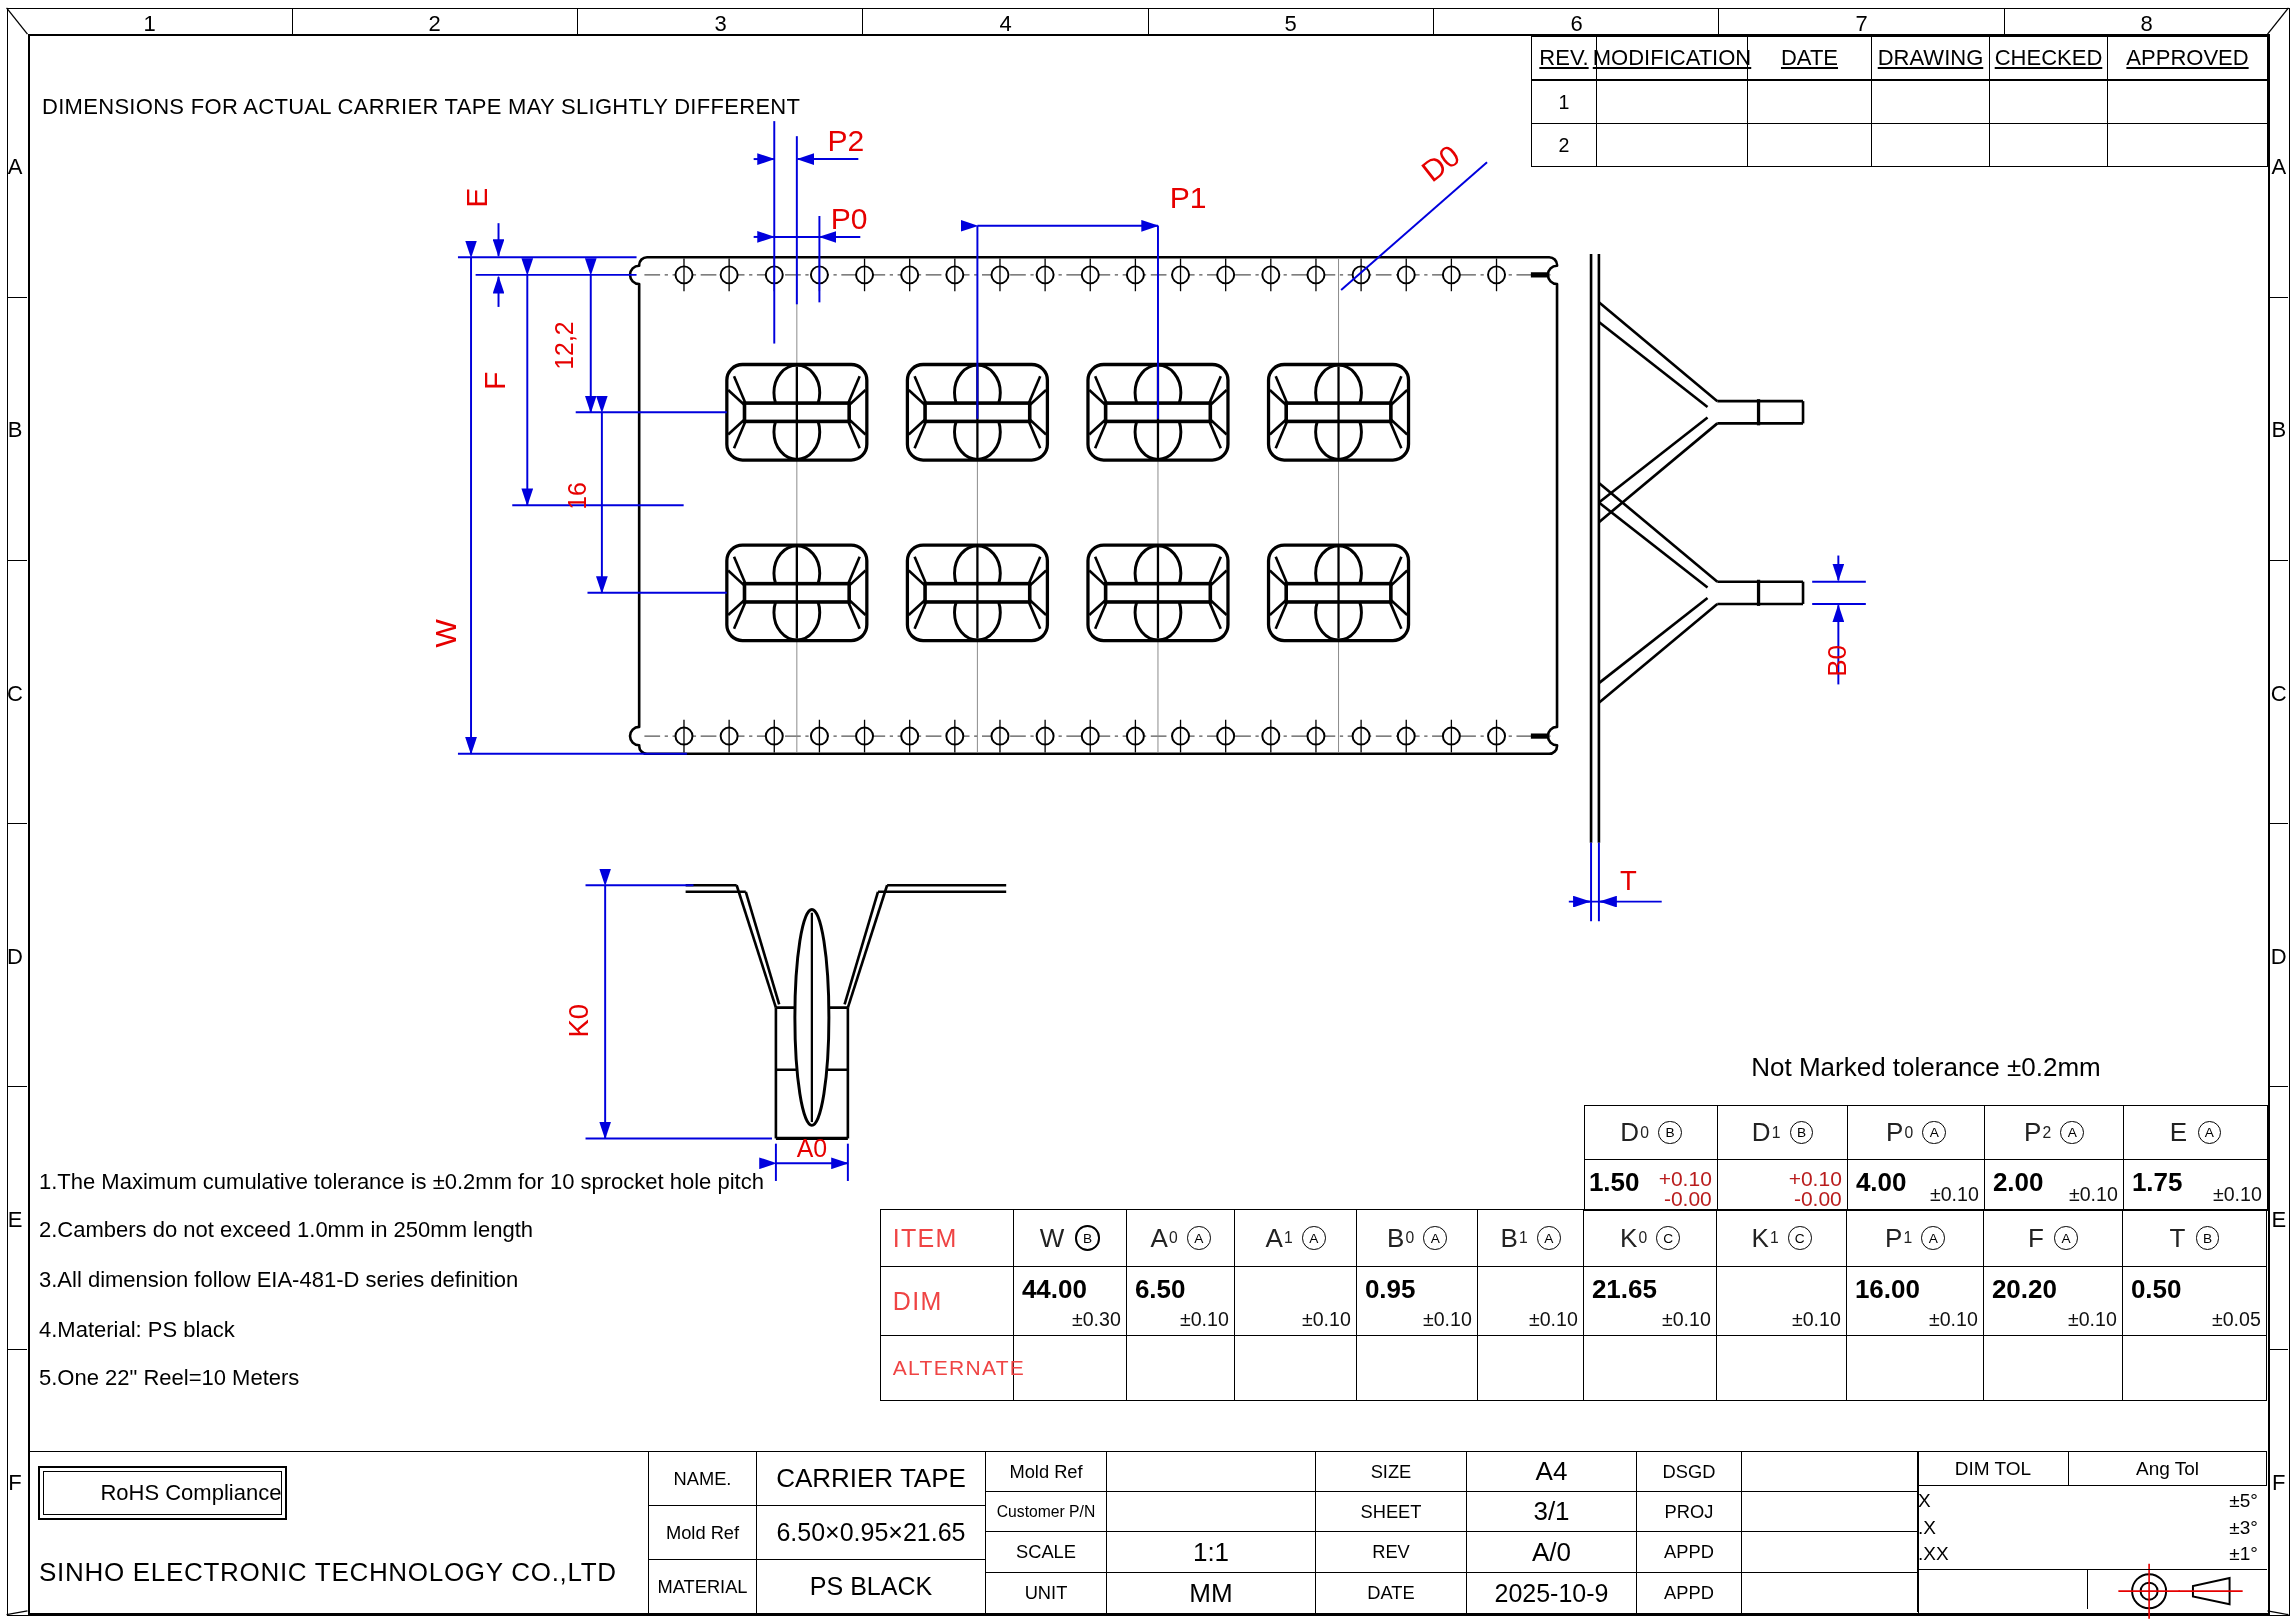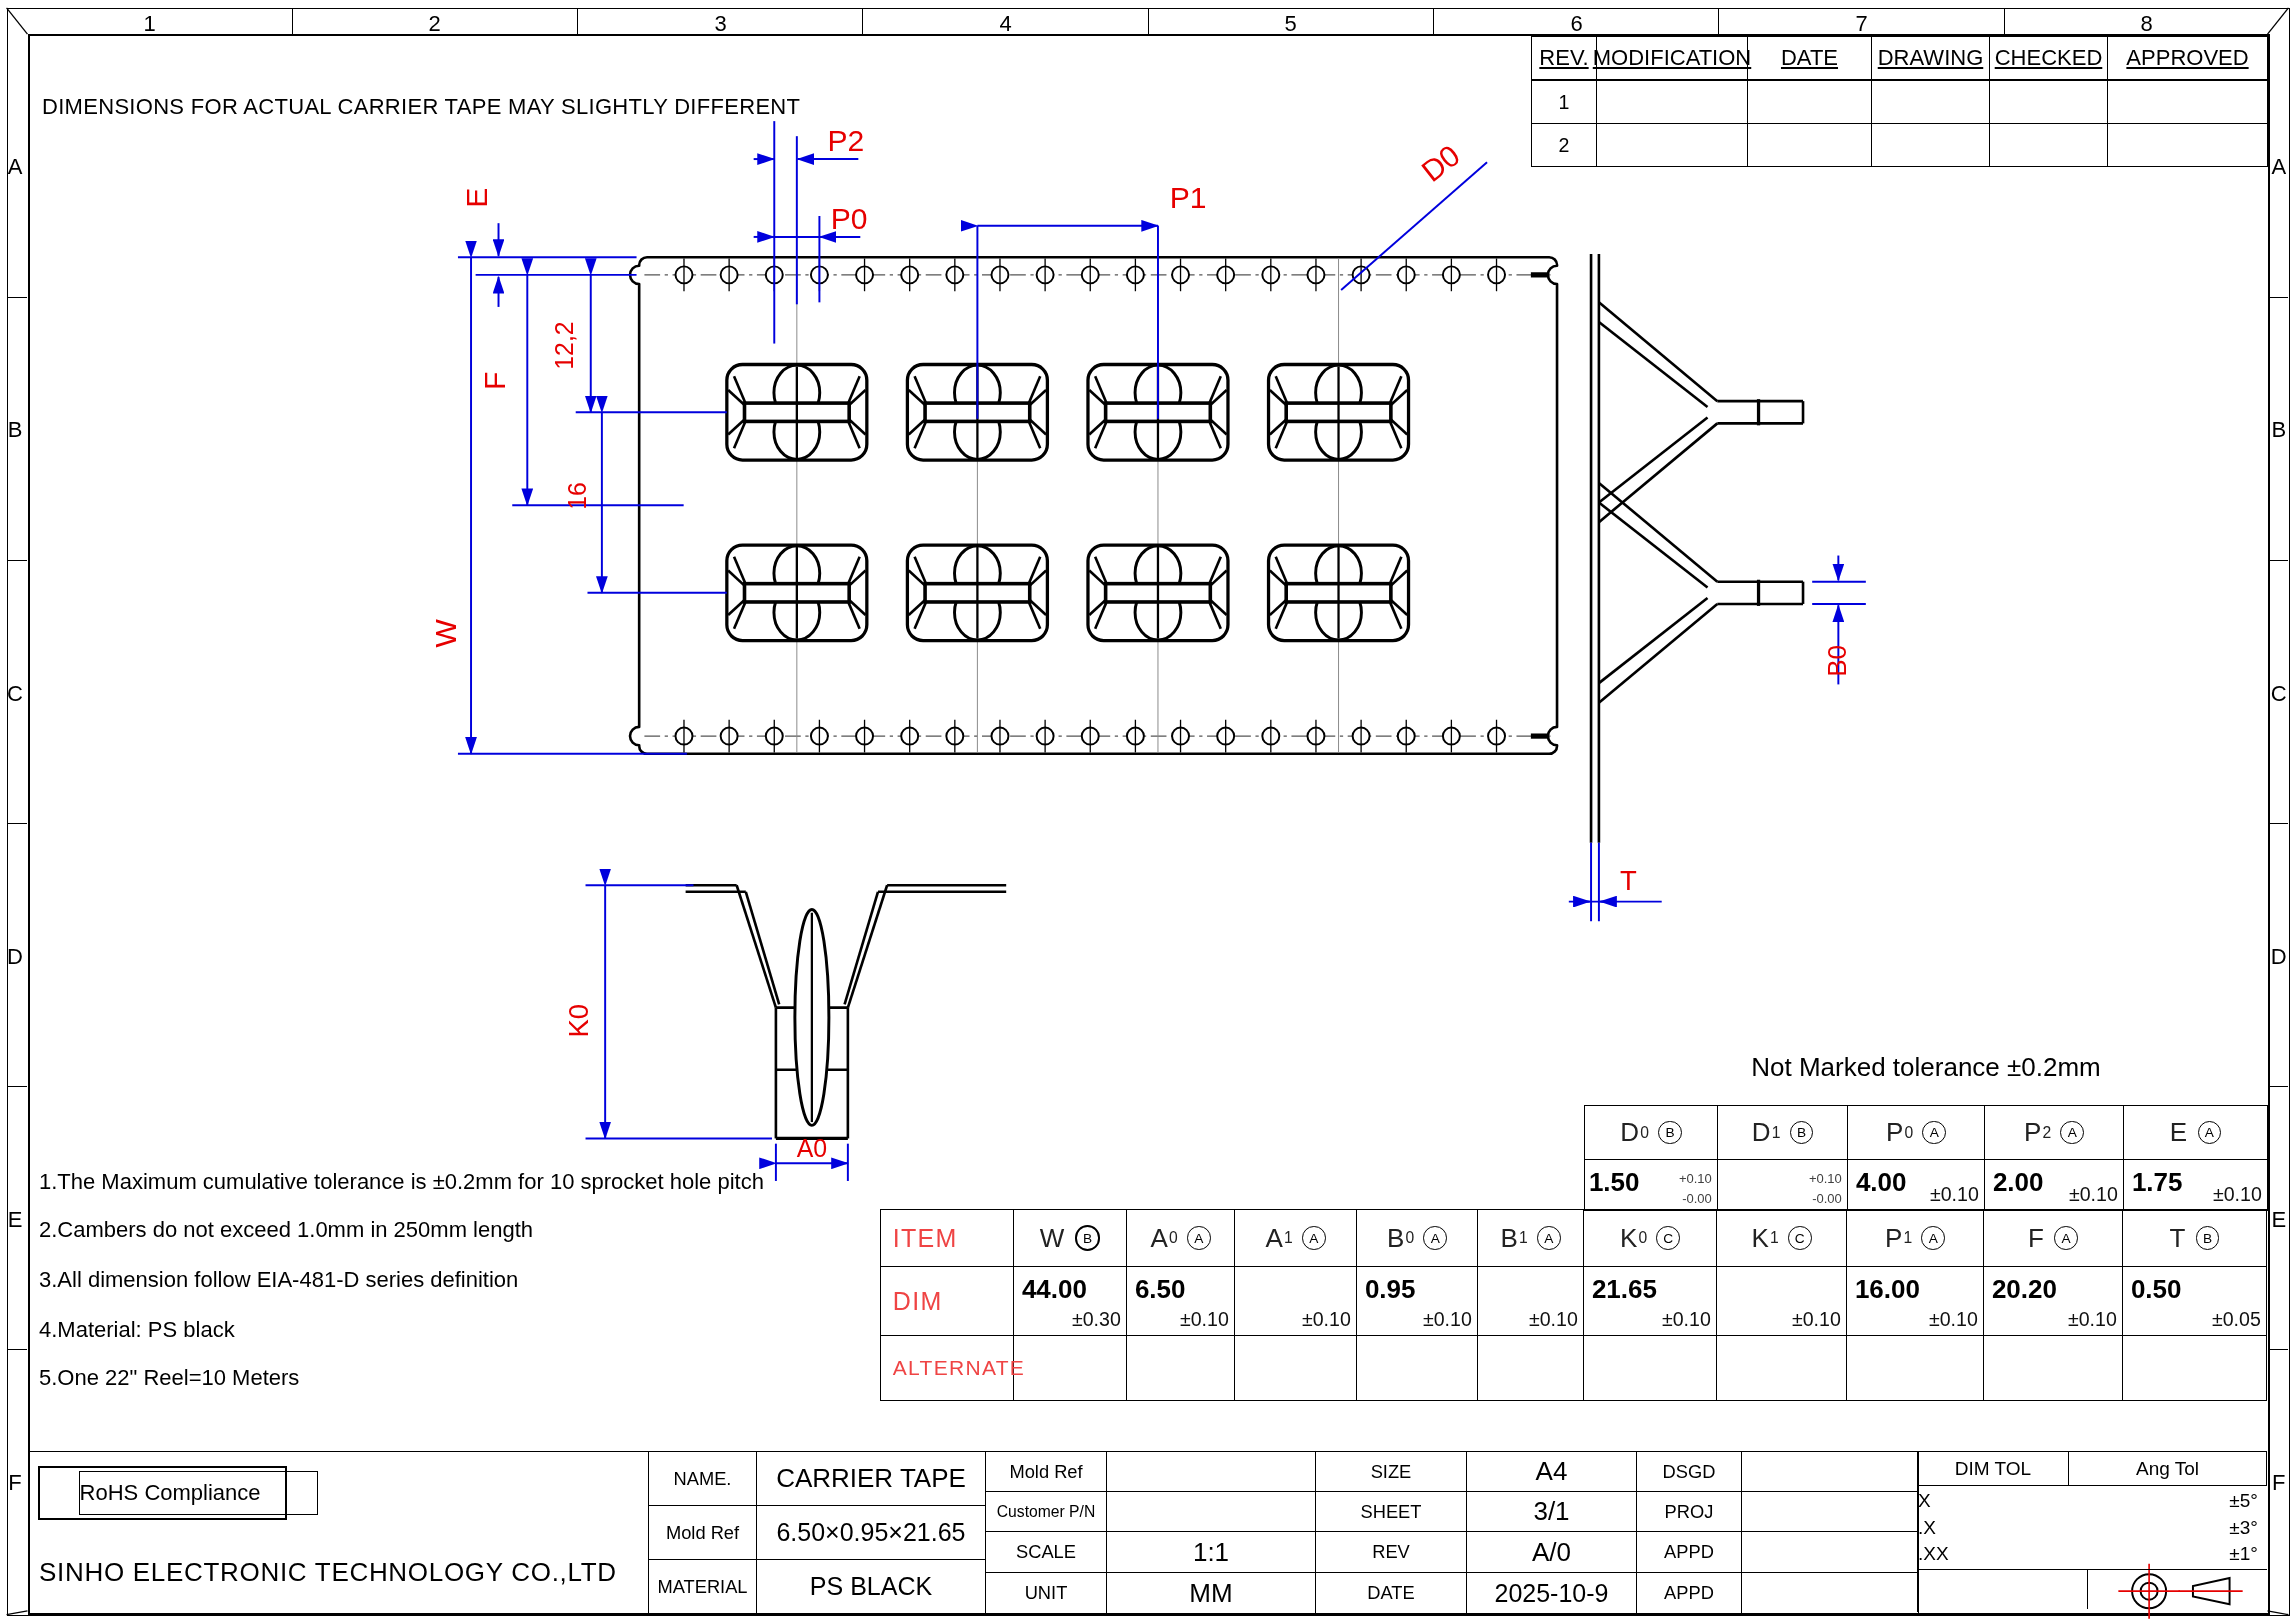--- a/index.html
+++ b/index.html
@@ -19,29 +19,29 @@
   .cell{border-right:1.3px solid #000;border-bottom:1.3px solid #000;position:relative;
         display:flex;align-items:center;justify-content:center;}
   .hl{font-size:26px;color:#222;letter-spacing:1.3px;}
   sub{font-size:15.7px;color:#222;}
   .circ{display:inline-flex;width:21.6px;height:21.6px;border:1.6px solid #000;border-radius:50%;
         align-items:center;justify-content:center;font-size:13.7px;margin-left:9.2px;color:#000;flex:none;}
   .rowlab{justify-content:flex-start;padding-left:11.8px;font-size:25px;color:#ef4444;letter-spacing:1.3px;}
   .vcell{align-items:flex-start;justify-content:flex-start;}
   .val{font-size:26px;font-weight:700;padding:6.5px 0 0 7.9px;}
   .tol{position:absolute;right:5.2px;bottom:3.9px;font-size:19.6px;color:#111;}
-  .tolpm{position:absolute;right:5.2px;top:9.2px;font-size:13px;color:#404040;text-align:right;line-height:20px;}
+  .tolpm{position:absolute;right:5.2px;top:9.2px;font-size:21px;color:#b91c1c;text-align:right;line-height:20px;}
   .rt-head{font-size:22px;text-decoration:underline;}
   .rt-num{font-size:19.6px;}
   .tb-lab{font-size:18.3px;text-align:left;}
   .tb-val{font-size:26px;text-align:center;}
   .tb-val-sm{font-size:25px;}
   .rohs-outer{border:2px solid #000;padding:2.6px;}
-  .rohs-inner{border:1.3px solid #000;display:flex;align-items:center;justify-content:flex-start;
-              width:100%;height:100%;box-sizing:border-box;margin-left:36px;}
+  .rohs-inner{border:1.3px solid #000;display:flex;align-items:center;justify-content:flex-end;
+              width:100%;height:100%;box-sizing:border-box;}
   .company{font-size:26px;letter-spacing:0.7px;white-space:nowrap;}
   .dimtol-line{font-size:19px;white-space:nowrap;}
   .hline{background:#000;height:1.3px;}
 </style>
 </head>
 <body>
 
 <div class="sheet">
 
   <div class="abs outer-border"></div>

